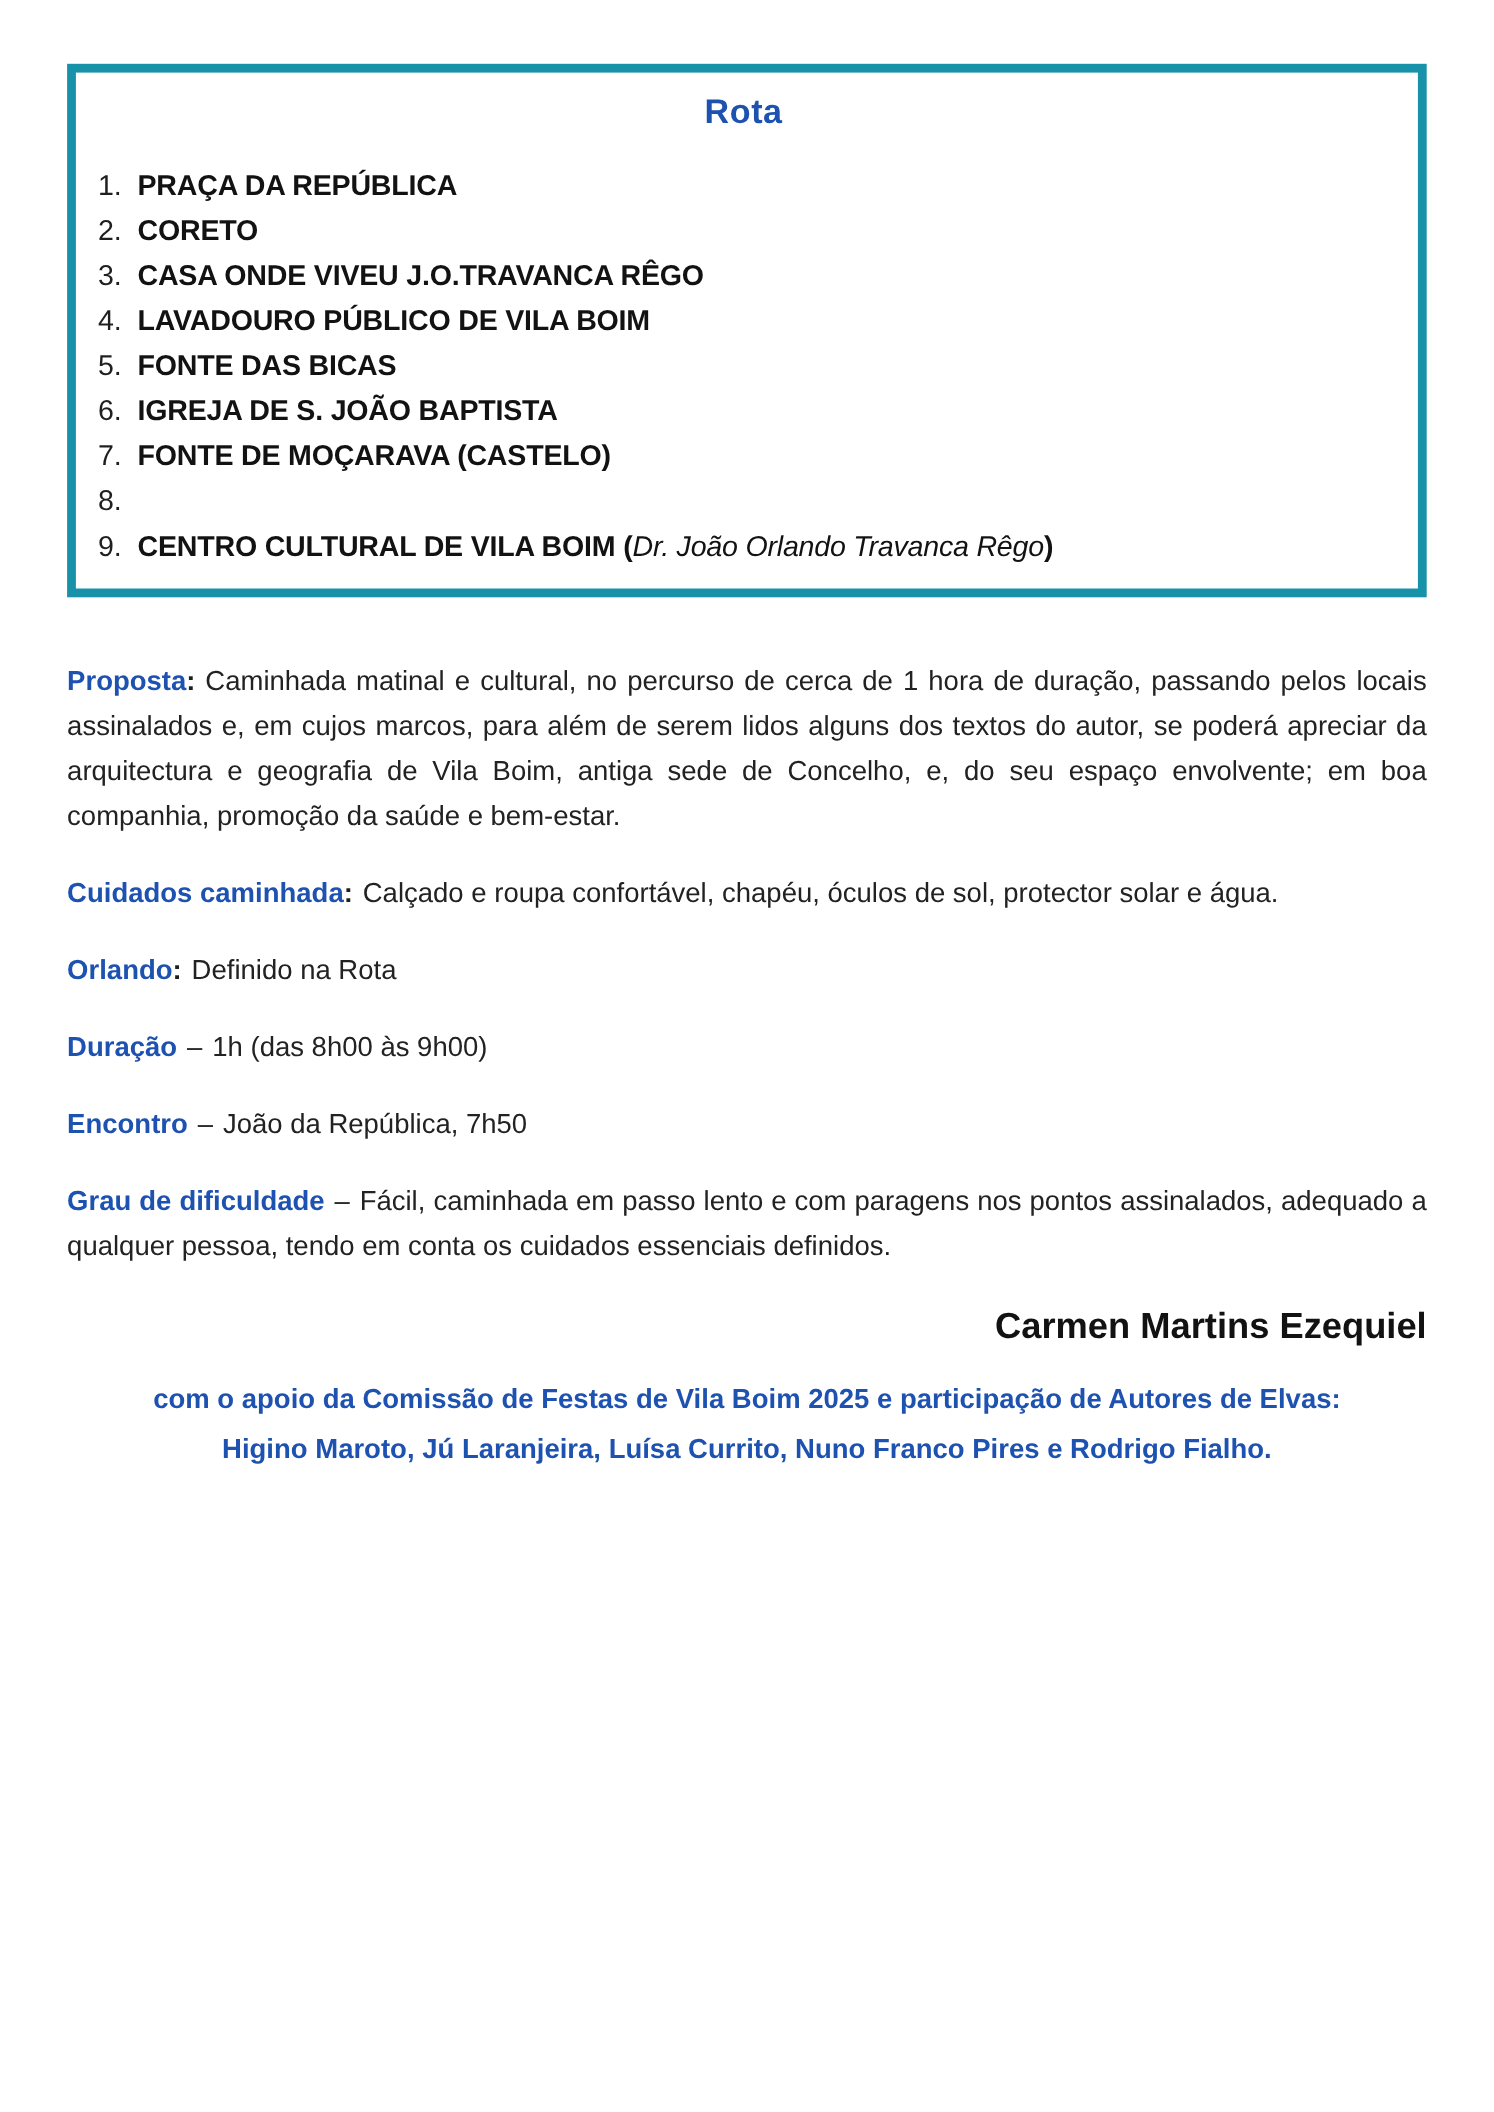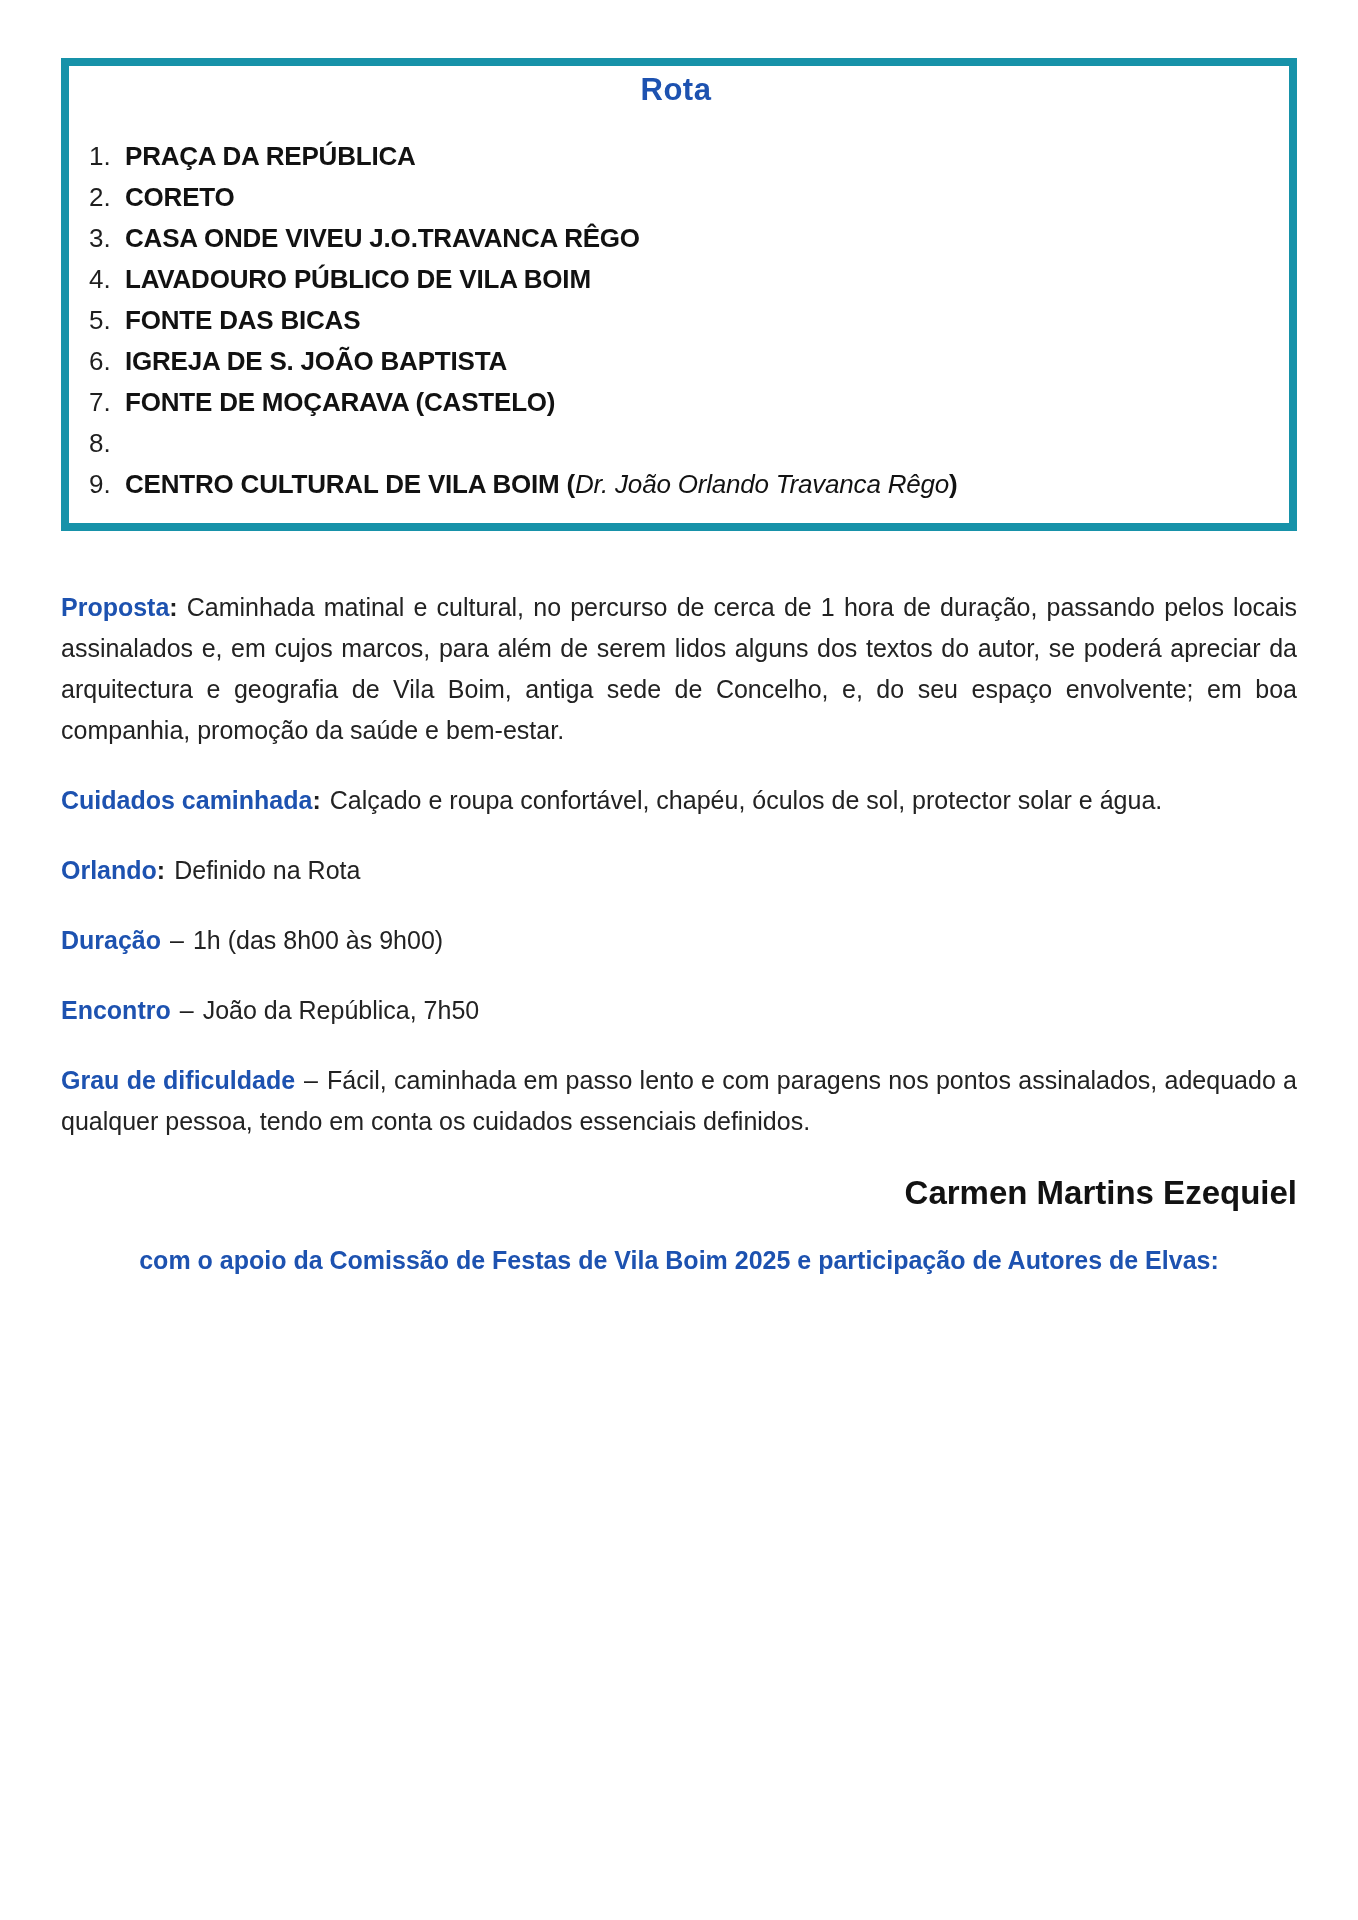--- a/index.html
+++ b/index.html
@@ -16,21 +16,21 @@
     width: 1358px;
     height: 1920px;
     padding: 0 61px;
     background: #ffffff;
   }
 
   
   .rota-box {
     margin-top: 58px;
     border: 8px solid #1792a9;
-    padding: 0 16px 18px 10px;
+    padding: 12px 16px 18px 10px;
     background: #ffffff;
   }
   .rota-title {
     text-align: center;
     color: #1d52b0;
     font-weight: 700;
     font-size: 31px;
     margin: 6px 0 28px 0;
     letter-spacing: 0.5px;
   }
@@ -147,15 +147,16 @@
   <p class="section"><span class="lbl">Duração</span><span class="sep dash">–</span><span class="body-text">1h (das 8h00 às 9h00)</span></p>
 
   <p class="section"><span class="lbl">Encontro</span><span class="sep dash">–</span><span class="body-text">João da República, 7h50</span></p>
 
   <p class="section justify"><span class="lbl">Grau de dificuldade</span><span class="sep dash">–</span><span class="body-text">Fácil, caminhada em passo lento e com paragens nos pontos assinalados, adequado a qualquer pessoa, tendo em conta os cuidados essenciais definidos.</span></p>
 
   <p class="signature">Carmen Martins Ezequiel</p>
 
   <div class="footer-blue">
     <div>com o apoio da Comissão de Festas de Vila Boim 2025 e participação de Autores de Elvas:</div>
+    <div>Higino Maroto, Jú Laranjeira, Luísa Currito, Nuno Franco Pires e Rodrigo Fialho.</div>
   </div>
 
 </div>
 
 </body></html>

